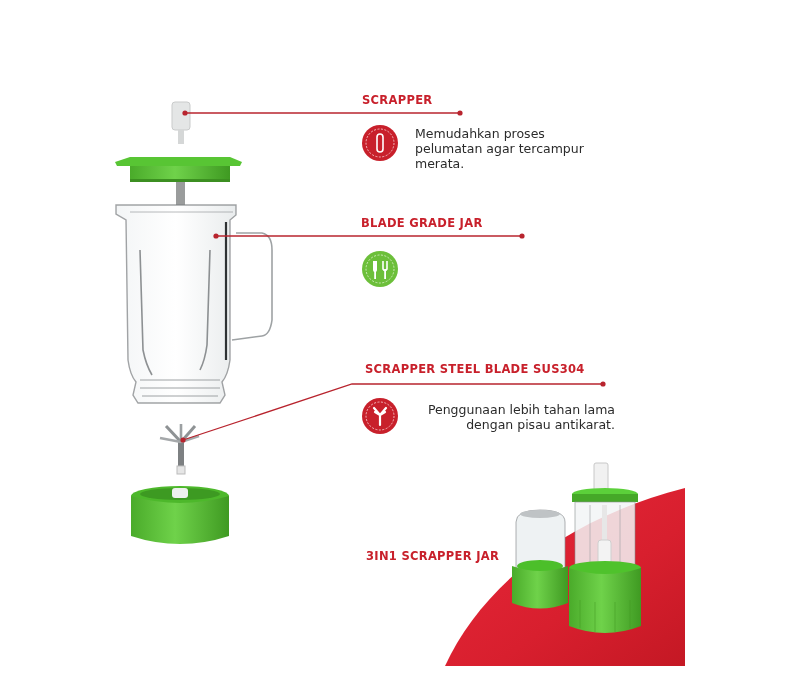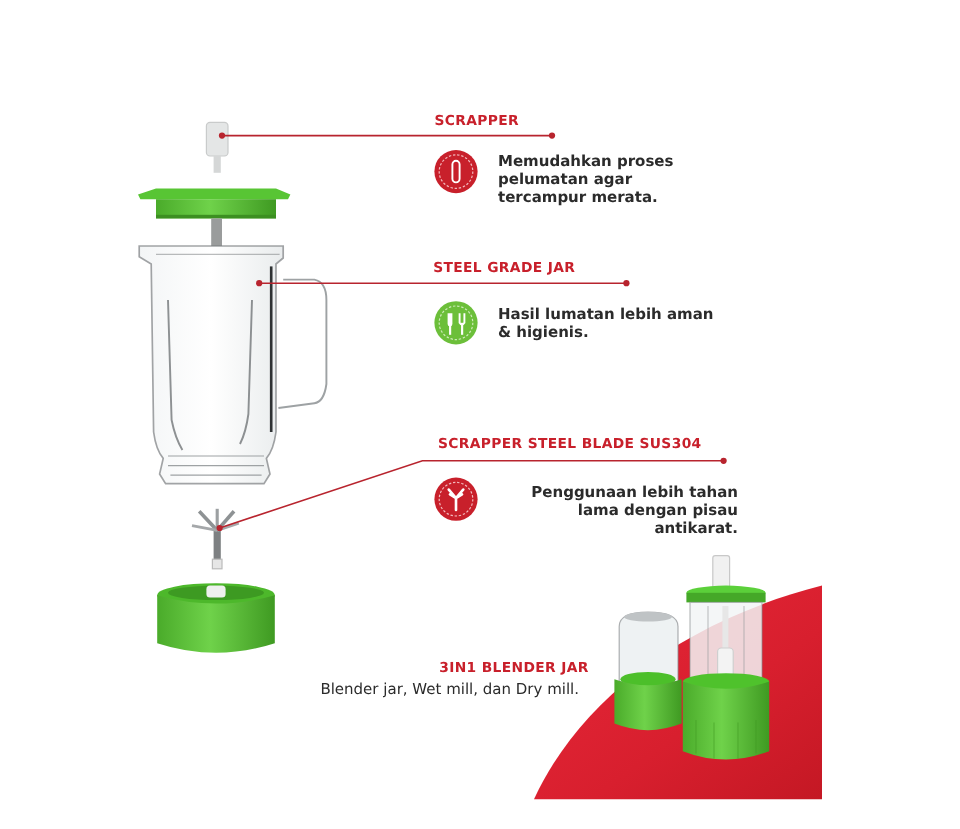--- a/index.html
+++ b/index.html
@@ -4,21 +4,21 @@
 <style>
   html, body { margin: 0; padding: 0; background: #ffffff; }
   body { width: 800px; height: 691px; position: relative; overflow: hidden;
          font-family: "DejaVu Sans", "Liberation Sans", sans-serif; }
   .canvas { position: absolute; left: 0; top: 0; width: 800px; height: 691px; }
   svg.art { position: absolute; left: 0; top: 0; }
   .feature-title { position: absolute; color: #c8202b; font-weight: 900;
                    font-size: 11.5px; letter-spacing: 0.3px; white-space: nowrap;
                    font-family: "DejaVu Sans", sans-serif; }
   .feature-desc { position: absolute; color: #2b2b2b; font-size: 12.5px; line-height: 15px;
-                  font-family: "DejaVu Sans", sans-serif; font-weight: bold; }
+                  font-family: "DejaVu Sans", sans-serif; }
   .icon-badge { position: absolute; width: 38px; height: 38px; border-radius: 50%; }
   .icon-badge svg { position: absolute; left: 0; top: 0; }
   .bottom-title { position: absolute; color: #c8202b; font-weight: 900; font-size: 11.5px;
                   letter-spacing: 0.3px; white-space: nowrap; }
   .bottom-desc { position: absolute; color: #2b2b2b; font-size: 12.5px; white-space: nowrap; }
 </style>
 </head>
 <body>
 
 <div class="canvas">
@@ -126,39 +126,37 @@
   <div class="feature-title" style="left:362px; top:93px;text-align:center;">SCRAPPER</div>
   <div class="icon-badge" style="left:361px; top:124px;">
     <svg width="38" height="38" viewBox="0 0 38 38">
       <circle cx="19" cy="19" r="18" fill="#c8202b"></circle>
       <circle cx="19" cy="19" r="14" fill="none" stroke="#f3b9bd" stroke-width="1" stroke-dasharray="2 1.5"></circle>
       <rect x="16" y="10" width="6" height="18" rx="3" fill="#c8202b" stroke="#ffffff" stroke-width="1.6"></rect>
     </svg>
   </div>
   <div class="feature-desc" style="left:415px; top:126px; width:180px;">Memudahkan proses pelumatan agar tercampur merata.</div>
 
-  <div class="feature-title" style="left:361px; top:216px;">STEEL GRADE JAR</div>
+  <div class="feature-title" style="left:361px; top:216px;">BLADE GRADE JAR</div>
   <div class="icon-badge" style="left:361px; top:250px;">
     <svg width="38" height="38" viewBox="0 0 38 38">
       <circle cx="19" cy="19" r="18" fill="#6cbf3a"></circle>
       <circle cx="19" cy="19" r="14" fill="none" stroke="#cdeab8" stroke-width="1" stroke-dasharray="2 1.5"></circle>
       <path d="M12 11 L 16 11 L 16 20 Q 16 22 14 22 Q 12 22 12 20 Z" fill="#ffffff"></path>
       <rect x="13.2" y="21" width="1.8" height="8" fill="#ffffff"></rect>
       <path d="M22 11 L 22 19 Q 24 22 26 19 L 26 11" stroke="#ffffff" stroke-width="1.6" fill="none"></path>
       <rect x="23.2" y="19" width="1.8" height="10" fill="#ffffff"></rect>
     </svg>
   </div>
-  <div class="feature-desc" style="left:415px; top:254px; width:190px;">Hasil lumatan lebih aman &amp; higienis.</div>
 
   <div class="feature-title" style="left:365px; top:362px;">SCRAPPER STEEL BLADE SUS304</div>
   <div class="icon-badge" style="left:361px; top:397px;">
     <svg width="38" height="38" viewBox="0 0 38 38">
       <circle cx="19" cy="19" r="18" fill="#c8202b"></circle>
       <circle cx="19" cy="19" r="14" fill="none" stroke="#f3b9bd" stroke-width="1" stroke-dasharray="2 1.5"></circle>
       <path d="M19 28 L 19 18 M19 18 L 13 11 M19 18 L 25 11 M19 18 L 14 15 M19 18 L 24 15" stroke="#ffffff" stroke-width="2.2" stroke-linecap="round" fill="none"></path>
     </svg>
   </div>
   <div class="feature-desc" style="left:415px; top:402px; width:200px;text-align:right;">Penggunaan lebih tahan lama dengan pisau antikarat.</div>
 
-  <div class="bottom-title" style="left:366px; top:549px;">3IN1 BLENDER JAR</div>
-  <div class="bottom-desc" style="left:267px; top:566px;">Blender jar, Wet mill, dan Dry mill.</div>
+  <div class="bottom-title" style="left:366px; top:549px;">3IN1 SCRAPPER JAR</div>
 
 </div>
 
 </body></html>

